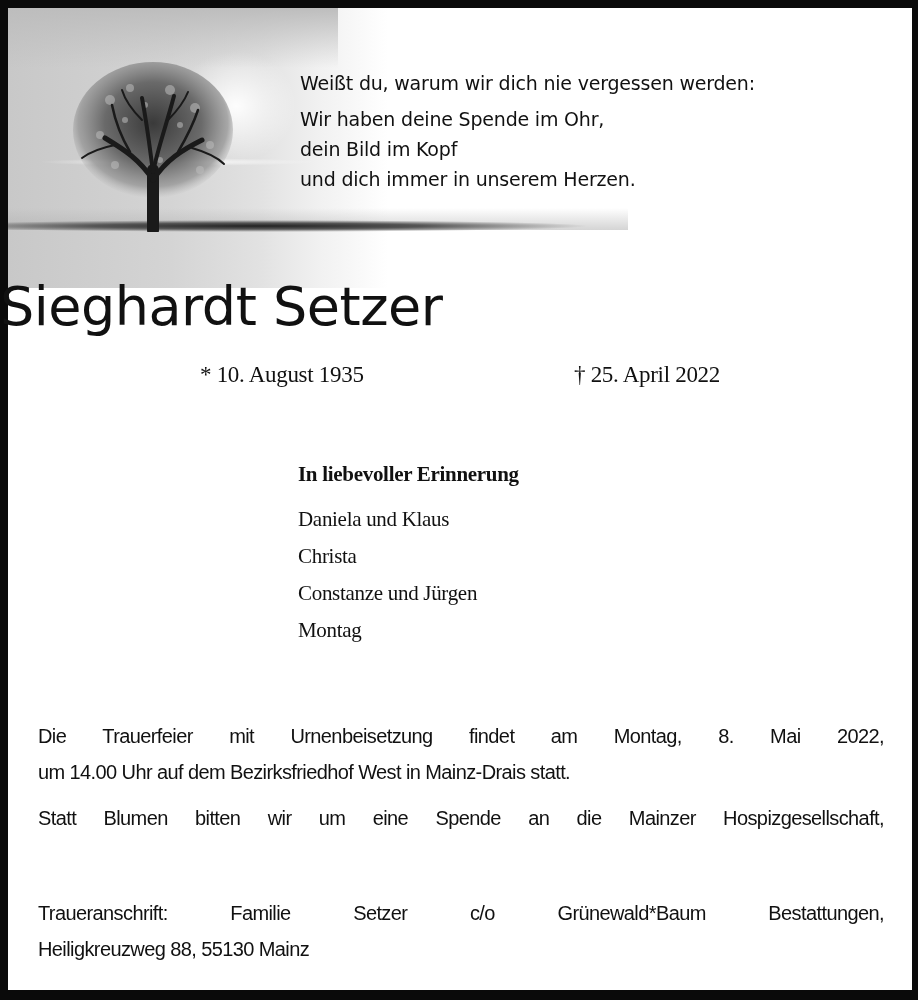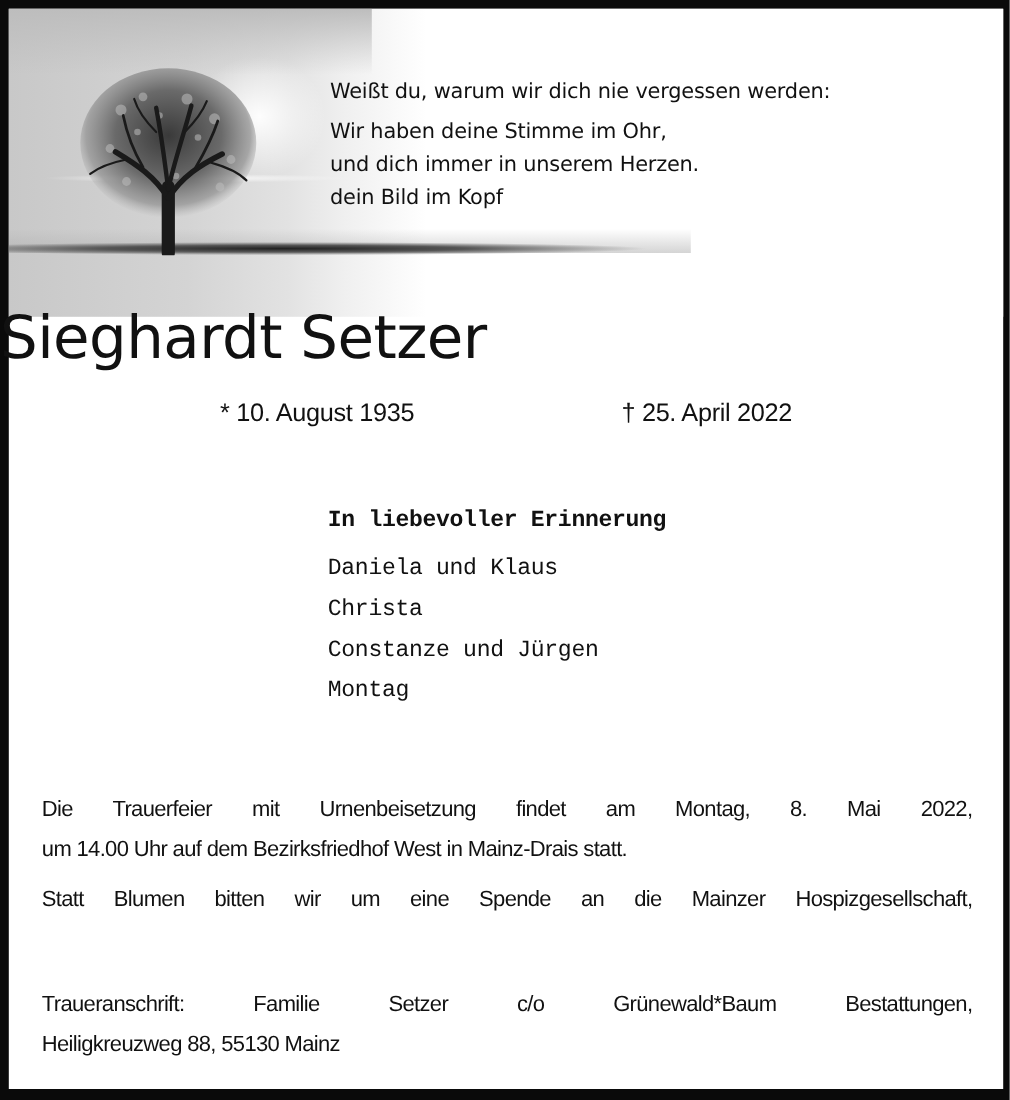--- a/index.html
+++ b/index.html
@@ -43,26 +43,26 @@
       line-height: 30px; letter-spacing: -0.2px;
     }
     .poem .first { margin-bottom: 6px; }
     .name {
       position: absolute; left: 0; right: 0; top: 272px; text-align: left;
       font-family: "DejaVu Sans", sans-serif; font-size: 54px; color: #111;
       letter-spacing: -0.5px; line-height: 70px;
     }
     .dates {
       position: absolute; top: 362px; left: 200px; width: 520px;
-      font-family: Liberation Sans, sans-serif; font-size: 23px; color: #111;
+      font-family: Liberation Serif, serif; font-size: 23px; color: #111;
       display: flex; justify-content: space-between; letter-spacing: -0.3px;
     }
     .memory {
       position: absolute; left: 298px; top: 462px;
-      font-family: Liberation Mono, monospace; color: #111;
+      font-family: Liberation Serif, serif; color: #111;
     }
     .memory .heading { font-weight: bold; font-size: 21px; margin-bottom: 14px; letter-spacing: -0.3px; }
     .memory .mourner { font-size: 21px; line-height: 37px; letter-spacing: -0.3px; }
     .info {
       position: absolute; left: 38px; width: 846px;
       font-family: "Liberation Sans", sans-serif; font-size: 20px; color: #111;
       line-height: 36px; letter-spacing: -0.6px;
     }
     .info p { margin: 0; text-align: justify; text-align-last: left; }
     .info p.justify-line { text-align: justify; text-align-last: justify; }
@@ -115,23 +115,23 @@
       <path d="M108 92 C118 75 124 62 128 50" stroke-width="2.5"></path>
       <path d="M72 60 C62 50 55 40 52 30" stroke-width="2"></path>
       <path d="M98 60 C108 50 114 42 118 32" stroke-width="2"></path>
       <path d="M45 85 C30 88 20 92 12 98" stroke-width="2"></path>
       <path d="M122 88 C136 92 146 96 154 104" stroke-width="2"></path>
     </g>
   </svg>
 
   <div class="poem">
     <div class="first">Weißt du, warum wir dich nie vergessen werden:</div>
-    <div>Wir haben deine Stimme im Ohr,</div>
+    <div>Wir haben deine Spende im Ohr,</div>
+    <div>dein Bild im Kopf</div>
     <div>und dich immer in unserem Herzen.</div>
-    <div>dein Bild im Kopf</div>
   </div>
 </div>
 
 <div class="name">Sieghardt Setzer</div>
 
 <div class="dates">
   <span>* 10. August 1935</span>
   <span>† 25. April 2022</span>
 </div>
 

